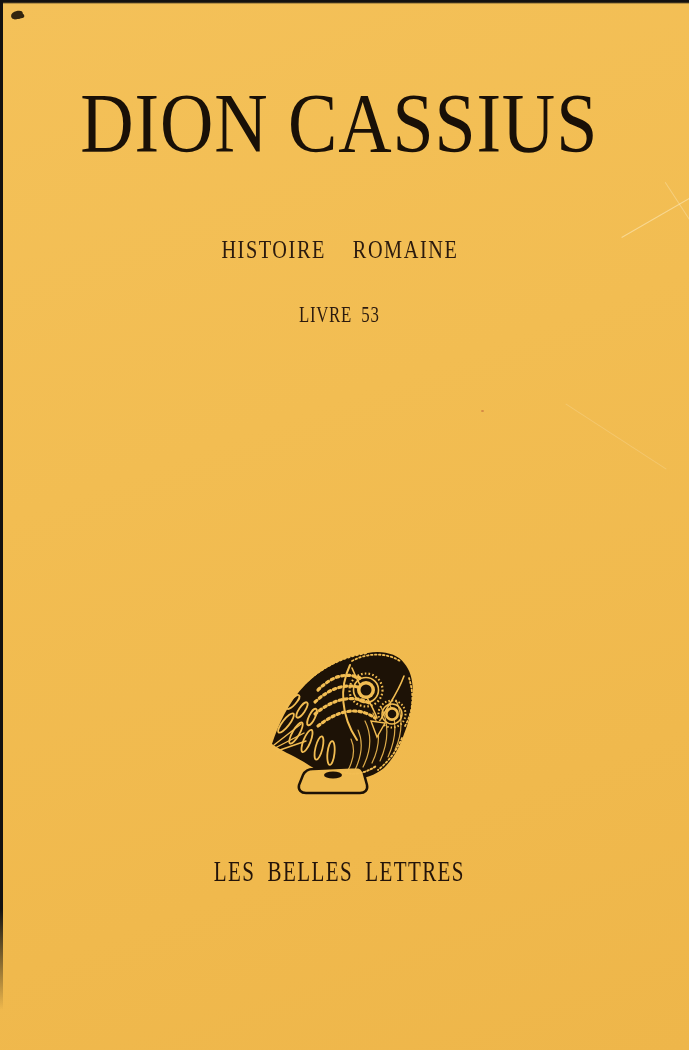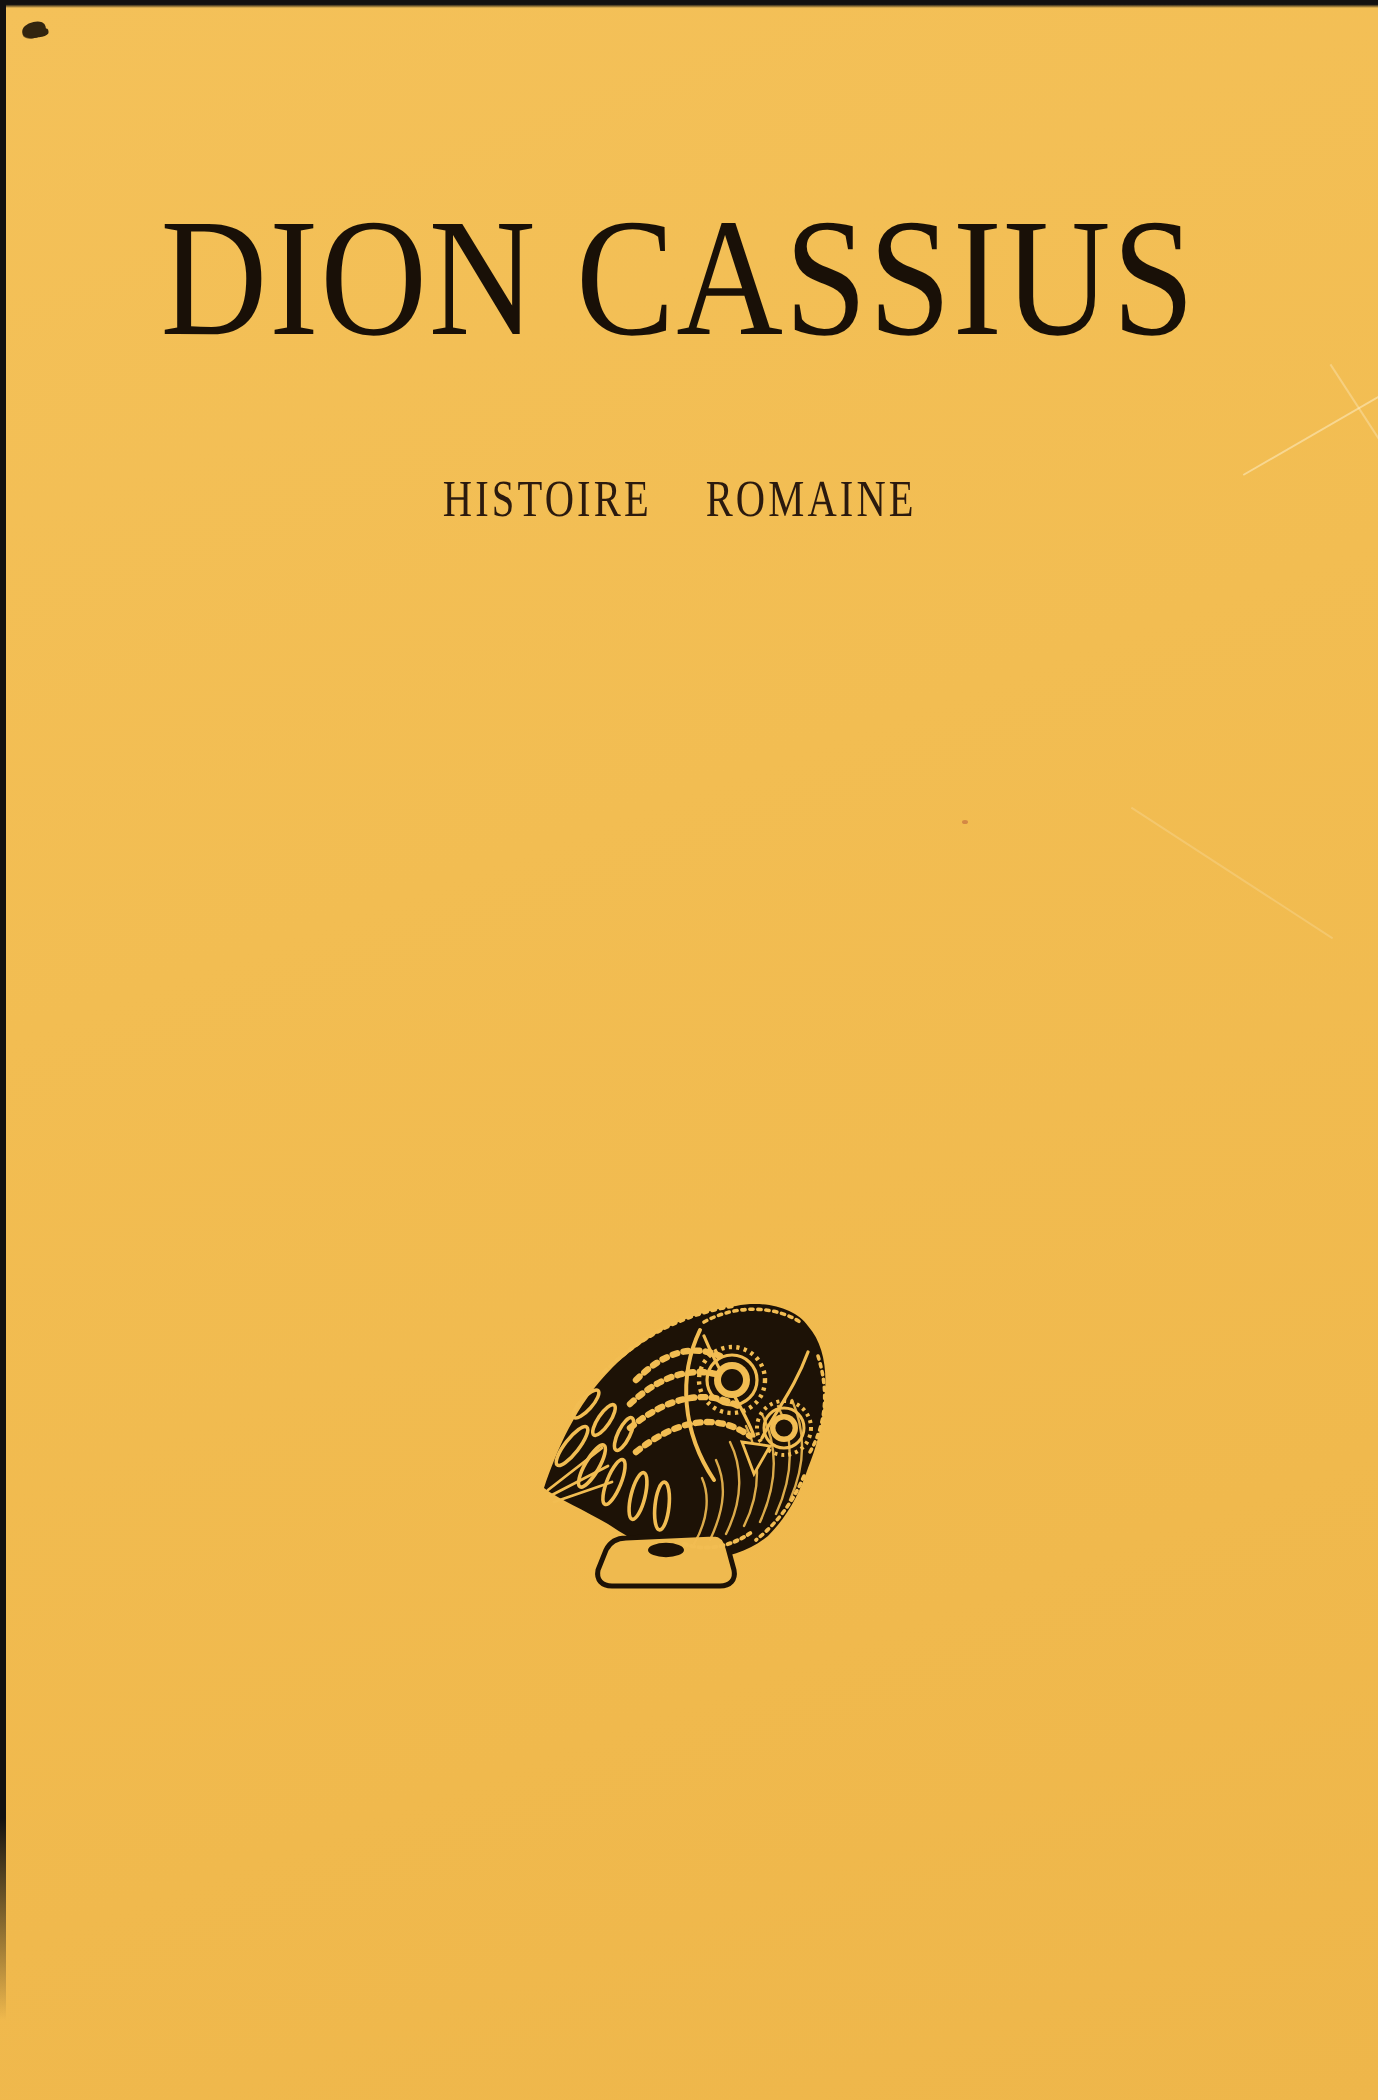--- a/index.html
+++ b/index.html
@@ -22,21 +22,21 @@
     box-shadow:3px 2px 0 -2px #33250f, -1px 1px 0 -1px rgba(51,37,15,.7);}
   .speck{position:absolute;left:481px;top:410px;width:3px;height:2px;
     border-radius:50%;background:rgba(187,92,58,.55);}
   .crease{position:absolute;height:1px;background:rgba(255,246,219,.45);}
   .crease.c1{left:616px;top:216px;width:84px;transform:rotate(-30deg);}
   .crease.c2{left:652px;top:206px;width:58px;transform:rotate(57deg);opacity:.7;}
   .crease.c3{left:556px;top:436px;width:120px;transform:rotate(33deg);opacity:.45;}
   
   .line{position:absolute;left:0;right:10px;text-align:center;line-height:1;white-space:nowrap;}
   .line>span{display:inline-block;transform-origin:50% 50%;}
-  .author{top:98px;font-size:84px;color:#191007;letter-spacing:1px;}
+  .author{top:82px;font-size:84px;color:#191007;letter-spacing:1px;}
   .author>span{transform:scaleX(.88);}
   .title{top:237px;font-size:26px;color:#2b1a0e;letter-spacing:2px;word-spacing:26px;}
   .title>span{transform:scaleX(.78);}
   .volume{top:303px;font-size:23px;color:#2b1a0e;letter-spacing:1px;word-spacing:6px;}
   .volume>span{transform:scaleX(.73);}
   .publisher{top:856px;font-size:30px;color:#241409;letter-spacing:2px;word-spacing:8px;}
   .publisher>span{transform:scaleX(.70);}
   .city{top:920px;font-size:22px;color:#241409;letter-spacing:1px;}
   .city>span{transform:scaleX(.82);}
   .owl{position:absolute;left:250px;top:640px;}
@@ -52,20 +52,26 @@
   <div class="speck"></div>
   <div class="crease c1"></div>
   <div class="crease c2"></div>
   <div class="crease c3"></div>
 
   <div class="line author">
     <span>DION CASSIUS</span>
   </div>
   <div class="line title">
     <span>HISTOIRE ROMAINE</span>
+  </div>
+  <div class="line volume">
+    <span>LIVRE 53</span>
+  </div>
+  <div class="line publisher">
+    <span>LES BELLES LETTRES</span>
   </div>
 
   <svg class="owl" width="195" height="165" viewBox="250 640 195 165" aria-hidden="true">
 
     <path d="M272,744 C278,726 288,702 306,684 C322,668 344,656 368,653
          C382,650 398,654 404,663 C412,672 414,686 412,700
          C411,714 408,724 404,734 C400,746 394,758 384,768
          C374,776 362,780 348,779 C334,778 318,772 304,762
          C292,755 280,750 272,744 Z" fill="#1d1206"></path>
 

